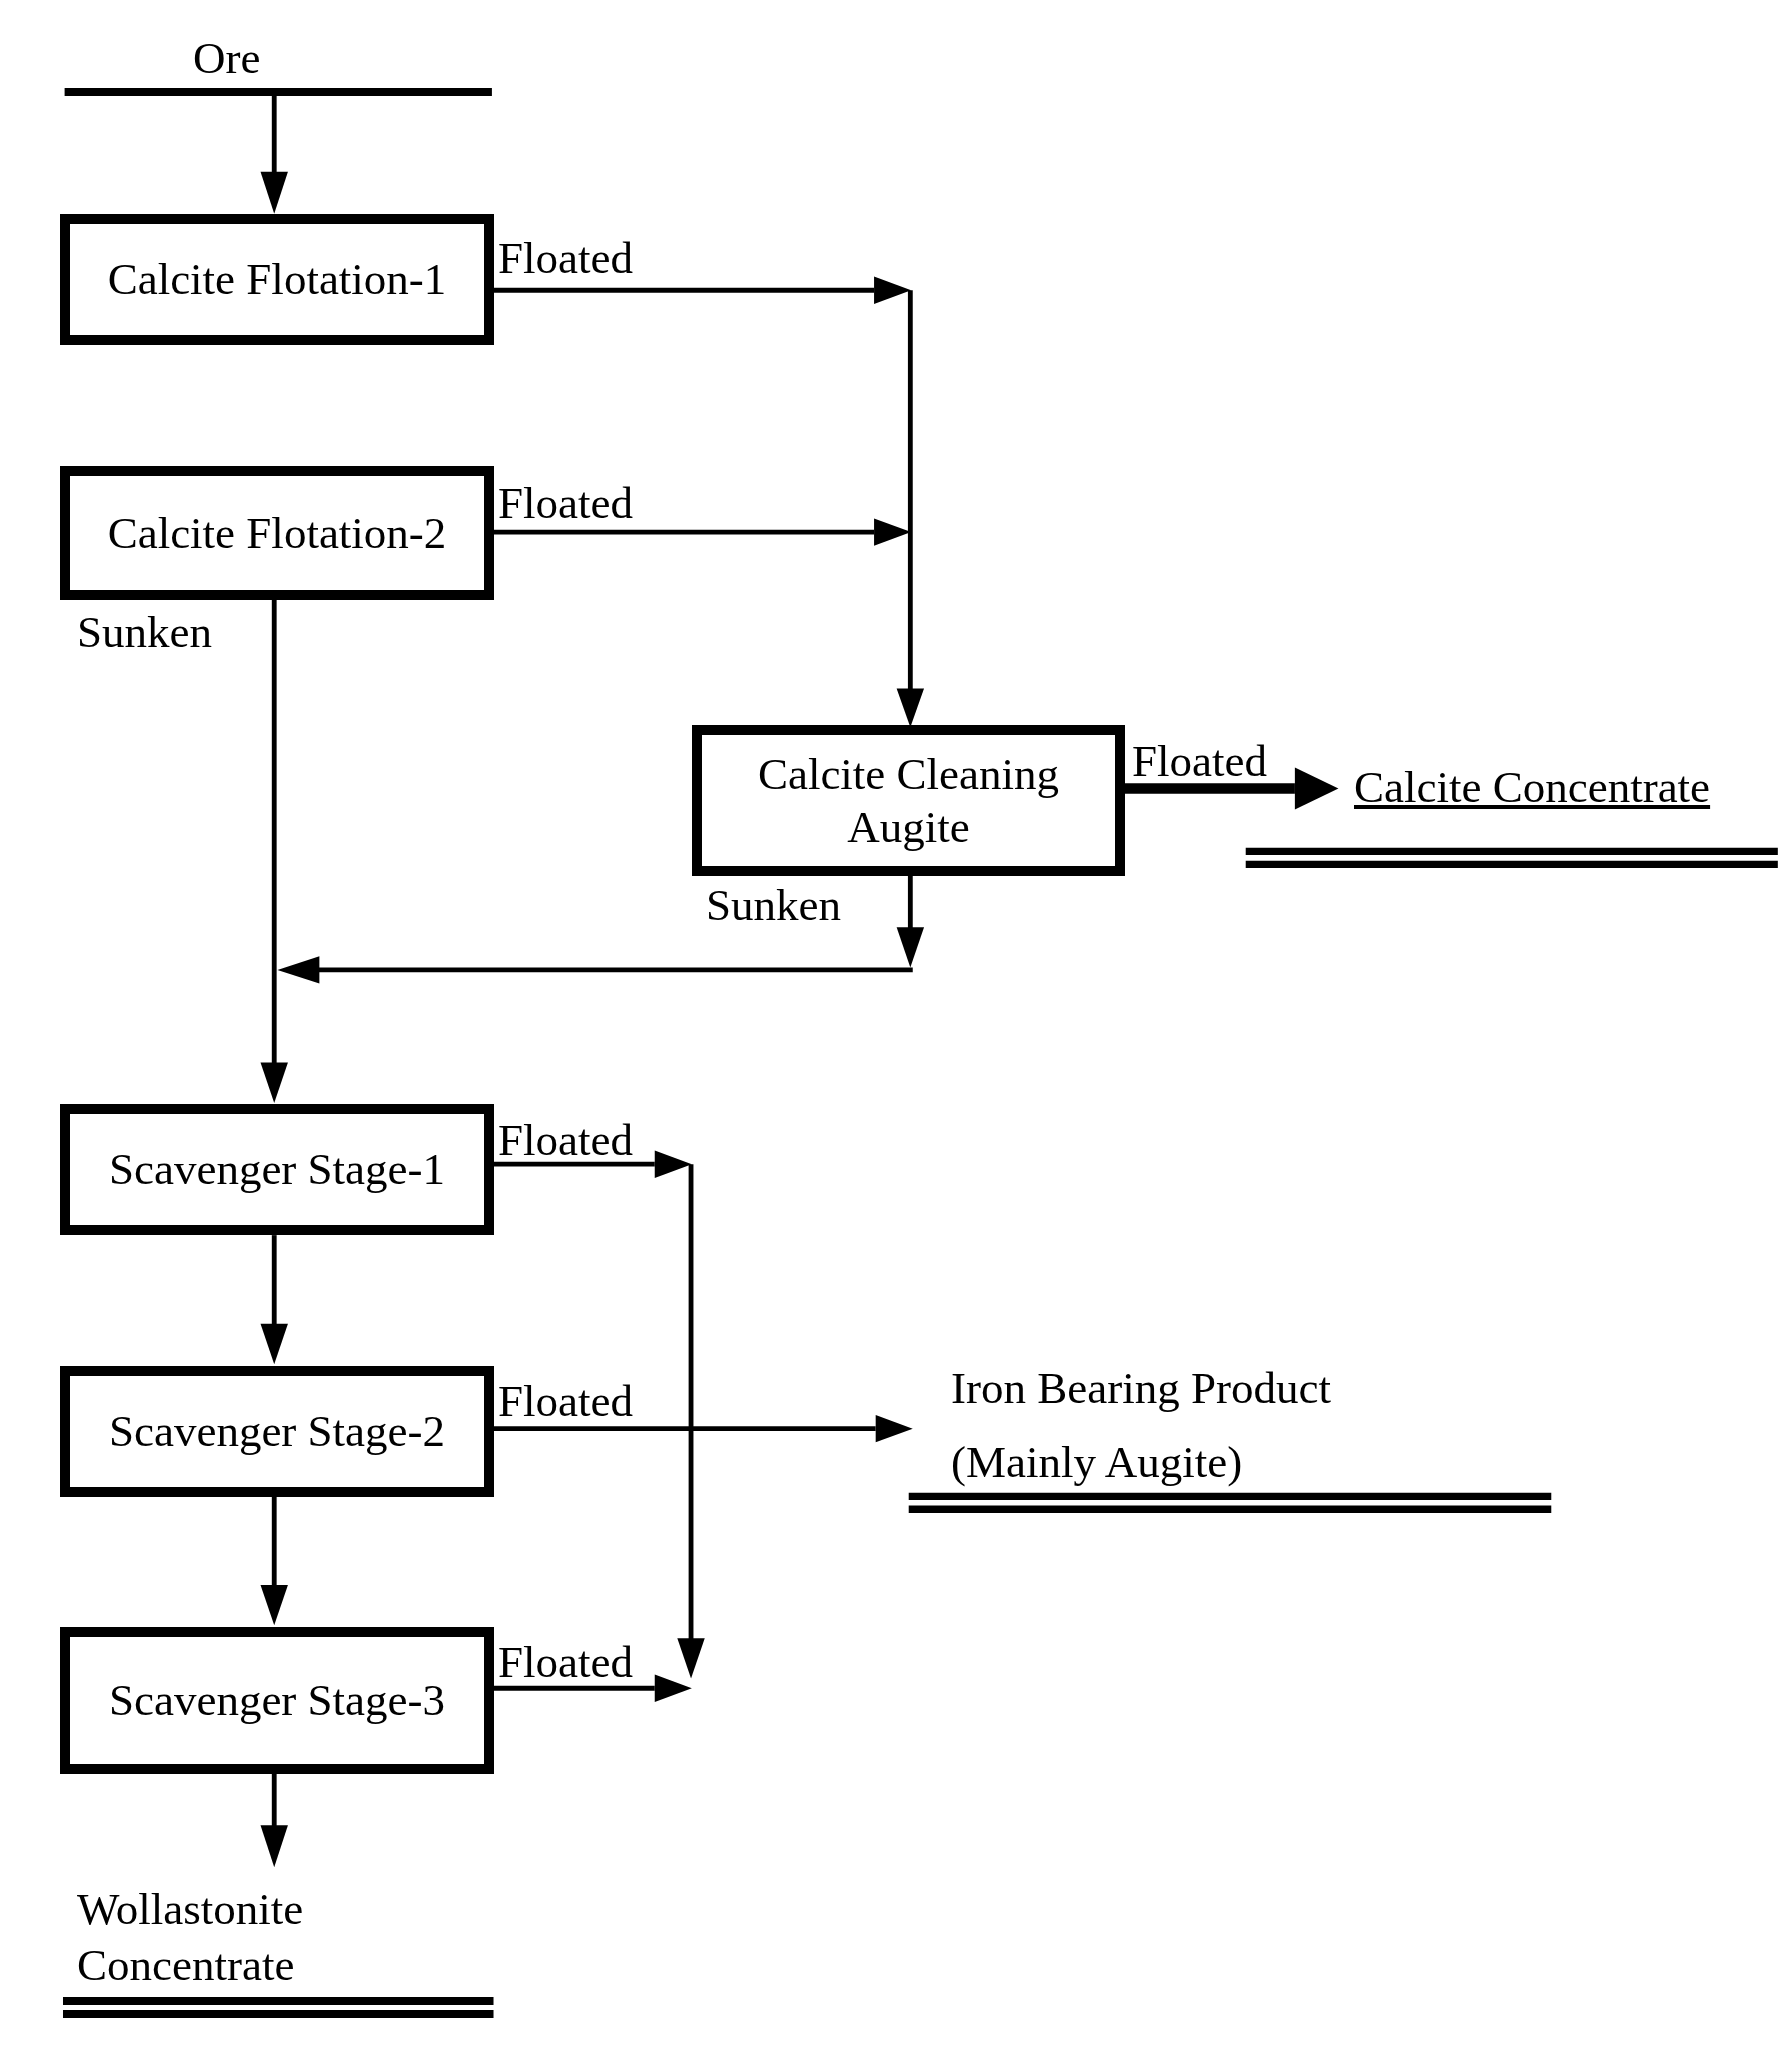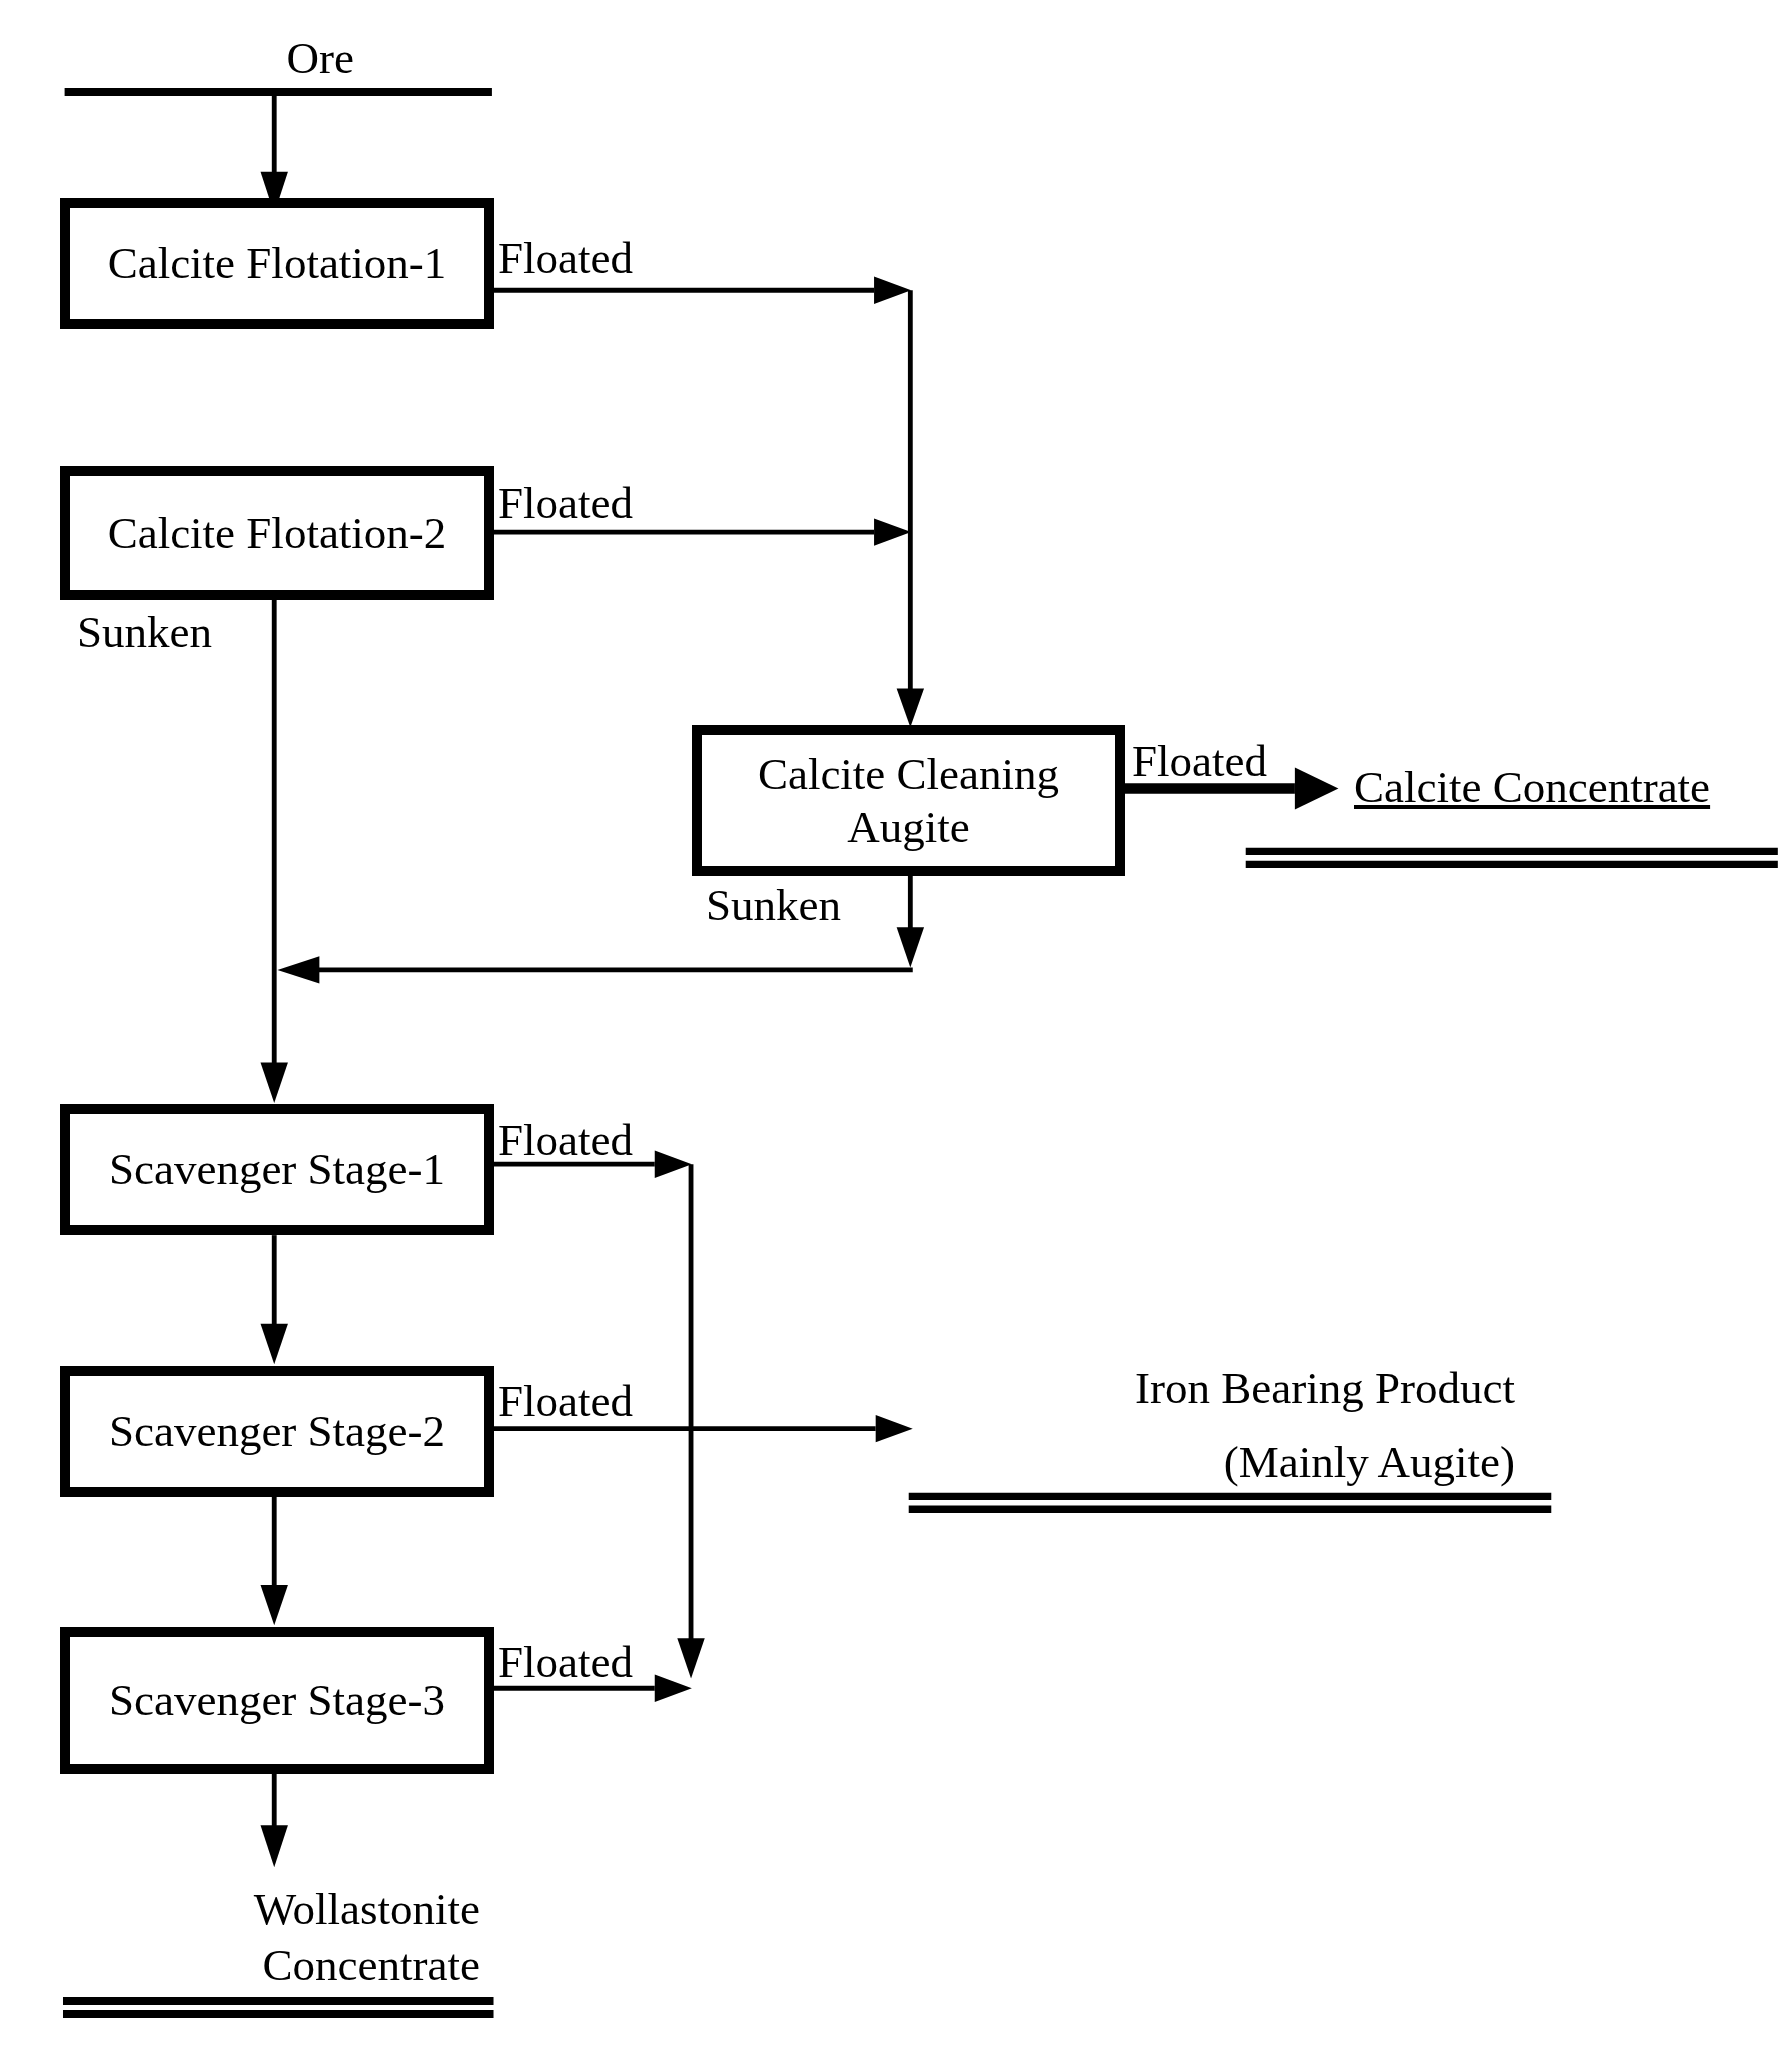--- a/index.html
+++ b/index.html
@@ -38,23 +38,23 @@
     font-size: 45px;
     line-height: 53px;
     white-space: nowrap;
   }
   .txt {
     position: absolute;
     font-size: 45px;
     line-height: 52px;
     white-space: nowrap;
   }
-  .txt.centered { text-align: right; }
+  .txt.centered { text-align: left; }
   
-  .box-cf1 { left: 60px;  top: 198px;  width: 434px; height: 131px; }
+  .box-cf1 { left: 60px;  top: 214px;  width: 434px; height: 131px; }
   .box-cf2 { left: 60px;  top: 466px;  width: 434px; height: 134px; }
   .box-clean { left: 692px; top: 725px; width: 433px; height: 151px; }
   .box-s1  { left: 60px;  top: 1104px; width: 434px; height: 131px; }
   .box-s2  { left: 60px;  top: 1366px; width: 434px; height: 131px; }
   .box-s3  { left: 60px;  top: 1627px; width: 434px; height: 147px; }
   
   .lbl-ore        { left: 193px;  top: 32px;   width: 161px; }
   .lbl-float-cf1  { left: 498px;  top: 232px; }
   .lbl-float-cf2  { left: 498px;  top: 477px; }
   .lbl-sunken-cf2 { left: 77px;   top: 606px; }

